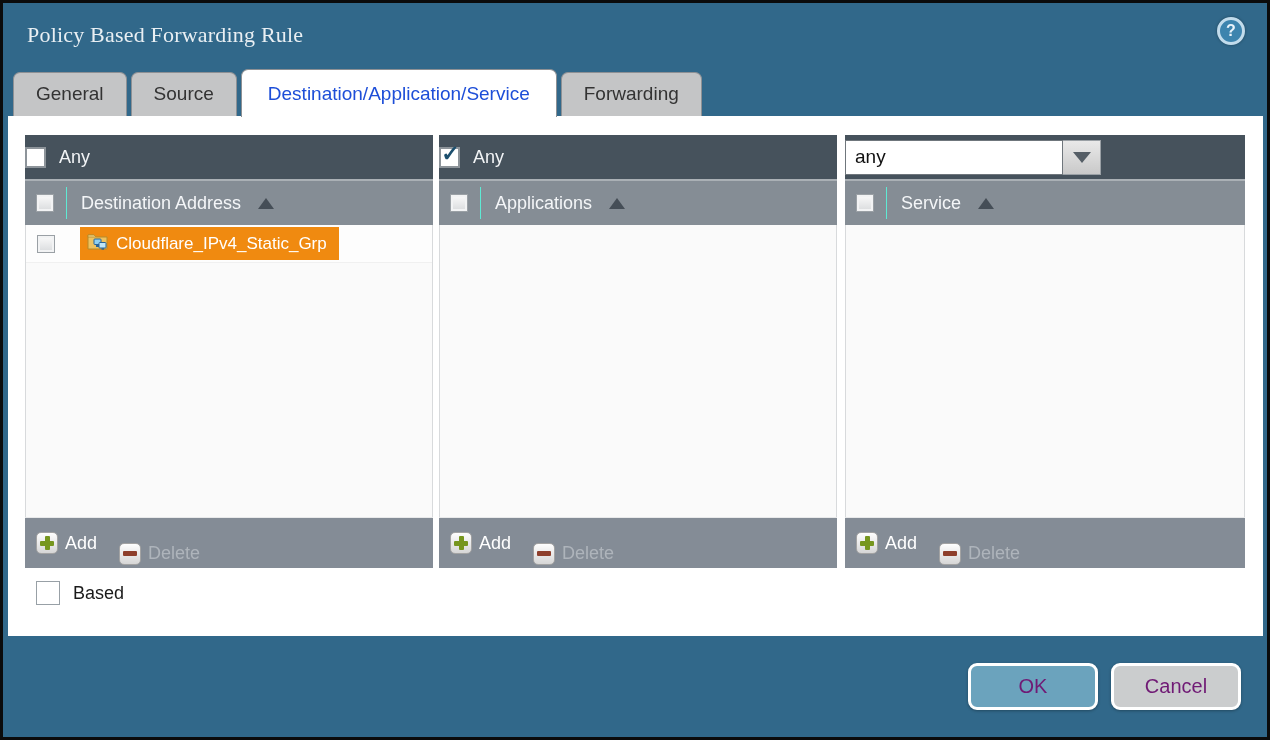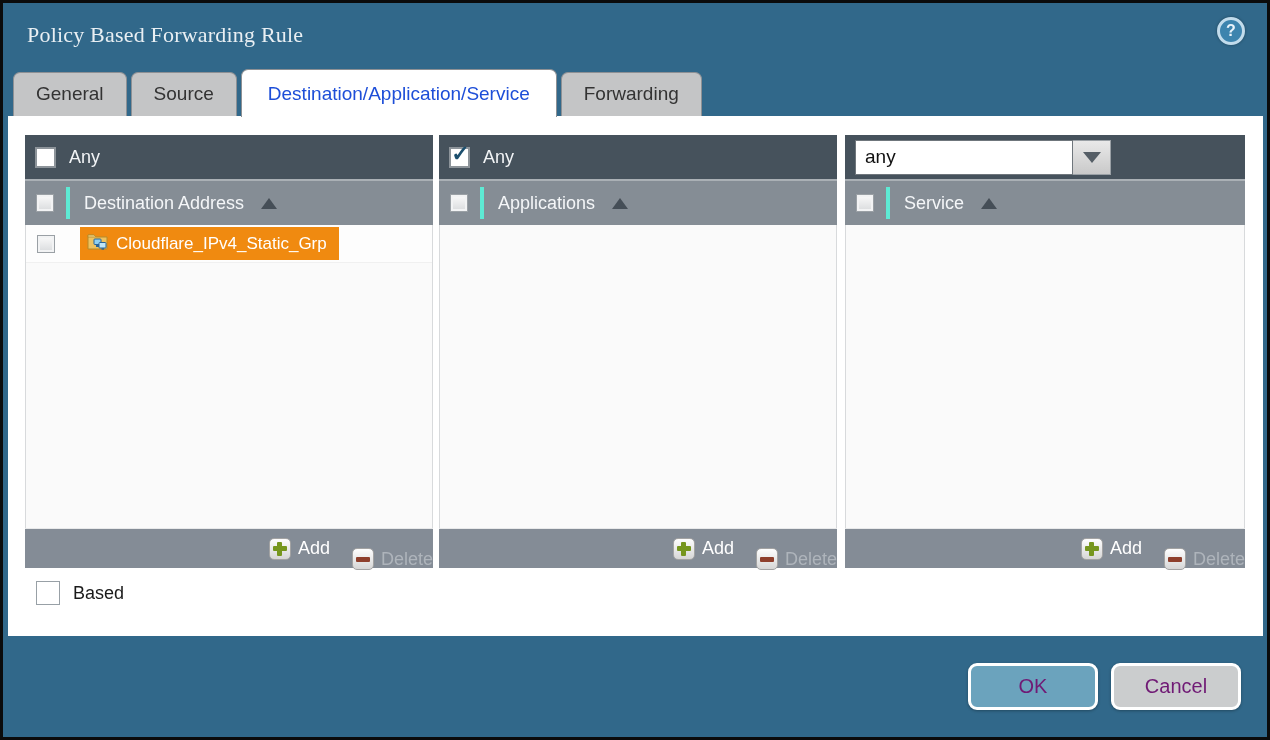--- a/index.html
+++ b/index.html
@@ -68,35 +68,34 @@
   }
   .columns { display:flex; }
   .col { display:flex; flex-direction:column; height:433px; }
   .col-destination { width:408px; margin-right:6px; }
   .col-applications { width:398px; margin-right:8px; }
   .col-service { width:400px; }
 
   .col-topbar {
     height:44px; background:#46525c;
     display:flex; align-items:center;
-    padding-left:10px;
     flex:0 0 auto;
   }
   .col-topbar .any-label { color:#f2f4f6; font-size:18px; margin-left:13px; }
 
   .col-header {
     height:46px; background:#858d95;
     border-top:2px solid #aab0b5;
     display:flex; align-items:center;
     padding-left:11px;
     flex:0 0 auto;
   }
   .col-header .header-label-wrap {
     display:flex; align-items:center;
-    border-left:4px solid #5eead4;
+    border-left:1px solid #5eead4;
     margin-left:12px; padding-left:14px;
     height:32px;
     gap:7px;
   }
   .col-header .header-label { color:#f4f6f8; font-size:18px; }
   .sort-asc-icon {
     width:0; height:0; margin-left:10px;
     border-left:8px solid transparent;
     border-right:8px solid transparent;
     border-bottom:11px solid #454e57;
@@ -114,26 +113,25 @@
   .row-chip {
     display:flex; align-items:center; gap:8px;
     background:#f08a10;
     color:#ffffff; font-size:17px;
     padding:5px 12px 5px 7px;
     margin-left:25px;
     white-space:nowrap;
   }
 
   .col-footer {
-    height:40px; background:#848c96;
+    height:51px; background:#848c96;
     border-top:1px solid #e8e9ea;
     display:flex; align-items:center;
     padding-left:11px; gap:22px;
     flex:0 0 auto;
-    justify-content:flex-end;
   }
   .footer-btn { display:flex; align-items:center; gap:7px; cursor:pointer; }
   .footer-btn .btn-label { font-size:18px; color:#ffffff; }
   .footer-btn.disabled { cursor:default;margin-top:21px; }
   .footer-btn.disabled .btn-label { color:#aeb4bb; }
 
   .icon-square {
     width:22px; height:22px; border-radius:5px;
     background:linear-gradient(#fefefe,#d6d6d6);
     border:1px solid #a3a3a3;

